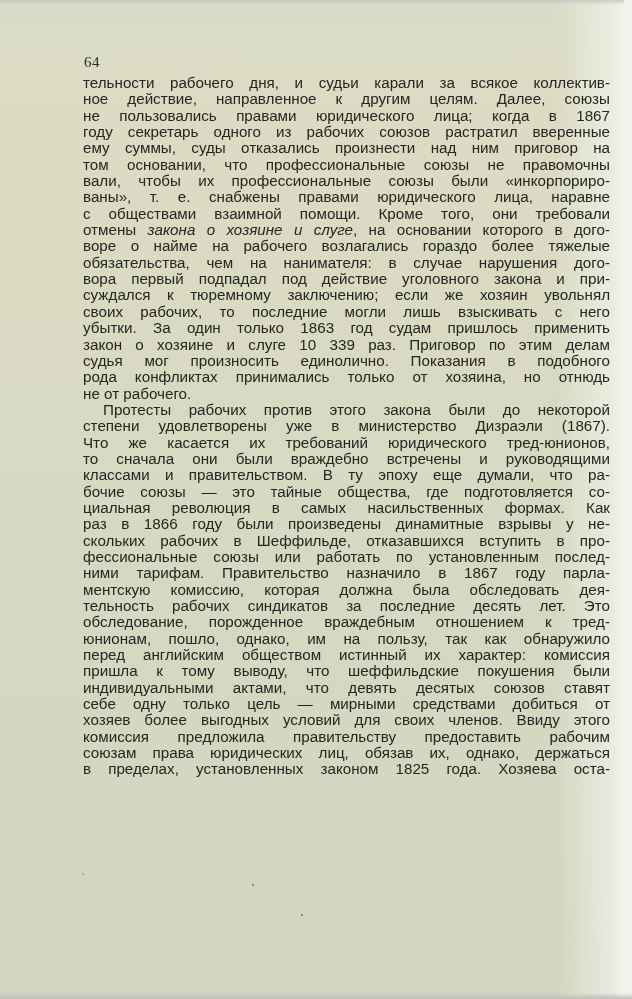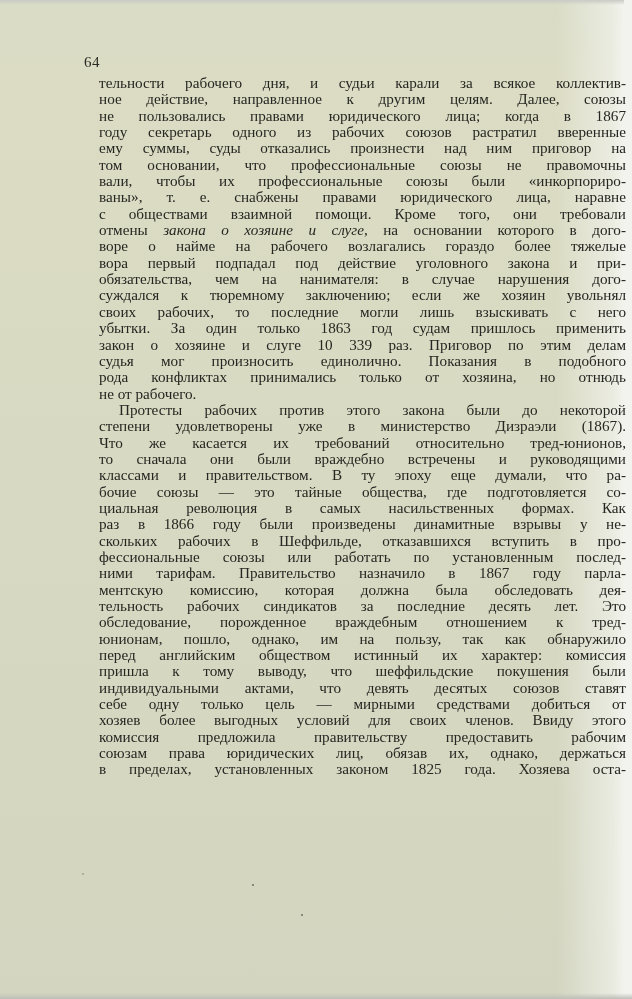--- a/index.html
+++ b/index.html
@@ -55,24 +55,23 @@
       font-style: italic;
       font-size: 15.5px;
       letter-spacing: 1.6px;
     }
     .body-text {
       position: absolute;
       left: 83px;
       top: 75px;
       width: 527px;
       color: #262622;
-      font-family: Liberation Serif, serif;
+      font-family: Liberation Sans, sans-serif;
       font-size: 15.2px;
       line-height: 16.35px;
-      margin-left: 16px;
     }
     .line {
       display: block;
       white-space: nowrap;
       text-align: justify;
       text-align-last: justify;
       height: 16.35px;
       overflow: visible;
     }
     .line.last {
@@ -105,34 +104,34 @@
       <span class="line">ное действие, направленное к другим целям. Далее, союзы</span>
       <span class="line">не пользовались правами юридического лица; когда в 1867</span>
       <span class="line">году секретарь одного из рабочих союзов растратил вверенные</span>
       <span class="line">ему суммы, суды отказались произнести над ним приговор на</span>
       <span class="line">том основании, что профессиональные союзы не правомочны</span>
       <span class="line">вали, чтобы их профессиональные союзы были «инкорпориро-</span>
       <span class="line">ваны», т. е. снабжены правами юридического лица, наравне</span>
       <span class="line">с обществами взаимной помощи. Кроме того, они требовали</span>
       <span class="line"><span>отмены </span><span class="em">закона о хозяине и слуге</span><span>, на основании которого в дого-</span></span>
       <span class="line">воре о найме на рабочего возлагались гораздо более тяжелые</span>
+      <span class="line">обязательства, чем на нанимателя: в случае нарушения дого-</span>
       <span class="line">вора первый подпадал под действие уголовного закона и при-</span>
-      <span class="line">обязательства, чем на нанимателя: в случае нарушения дого-</span>
       <span class="line">суждался к тюремному заключению; если же хозяин увольнял</span>
       <span class="line">своих рабочих, то последние могли лишь взыскивать с него</span>
       <span class="line">убытки. За один только 1863 год судам пришлось применить</span>
       <span class="line">закон о хозяине и слуге 10 339 раз. Приговор по этим делам</span>
       <span class="line">судья мог произносить единолично. Показания в подобного</span>
       <span class="line">рода конфликтах принимались только от хозяина, но отнюдь</span>
       <span class="line last">не от рабочего.</span>
     </div>
     <div class="paragraph">
       <span class="line indent">Протесты рабочих против этого закона были до некоторой</span>
       <span class="line">степени удовлетворены уже в министерство Дизраэли (1867).</span>
-      <span class="line">Что же касается их требований относительно тред-юнионов,</span>
+      <span class="line">Что же касается их требований юридического тред-юнионов,</span>
       <span class="line">то сначала они были враждебно встречены и руководящими</span>
       <span class="line">классами и правительством. В ту эпоху еще думали, что ра-</span>
       <span class="line">бочие союзы — это тайные общества, где подготовляется со-</span>
       <span class="line">циальная революция в самых насильственных формах. Как</span>
       <span class="line">раз в 1866 году были произведены динамитные взрывы у не-</span>
       <span class="line">скольких рабочих в Шеффильде, отказавшихся вступить в про-</span>
       <span class="line">фессиональные союзы или работать по установленным послед-</span>
       <span class="line">ними тарифам. Правительство назначило в 1867 году парла-</span>
       <span class="line">ментскую комиссию, которая должна была обследовать дея-</span>
       <span class="line">тельность рабочих синдикатов за последние десять лет. Это</span>

